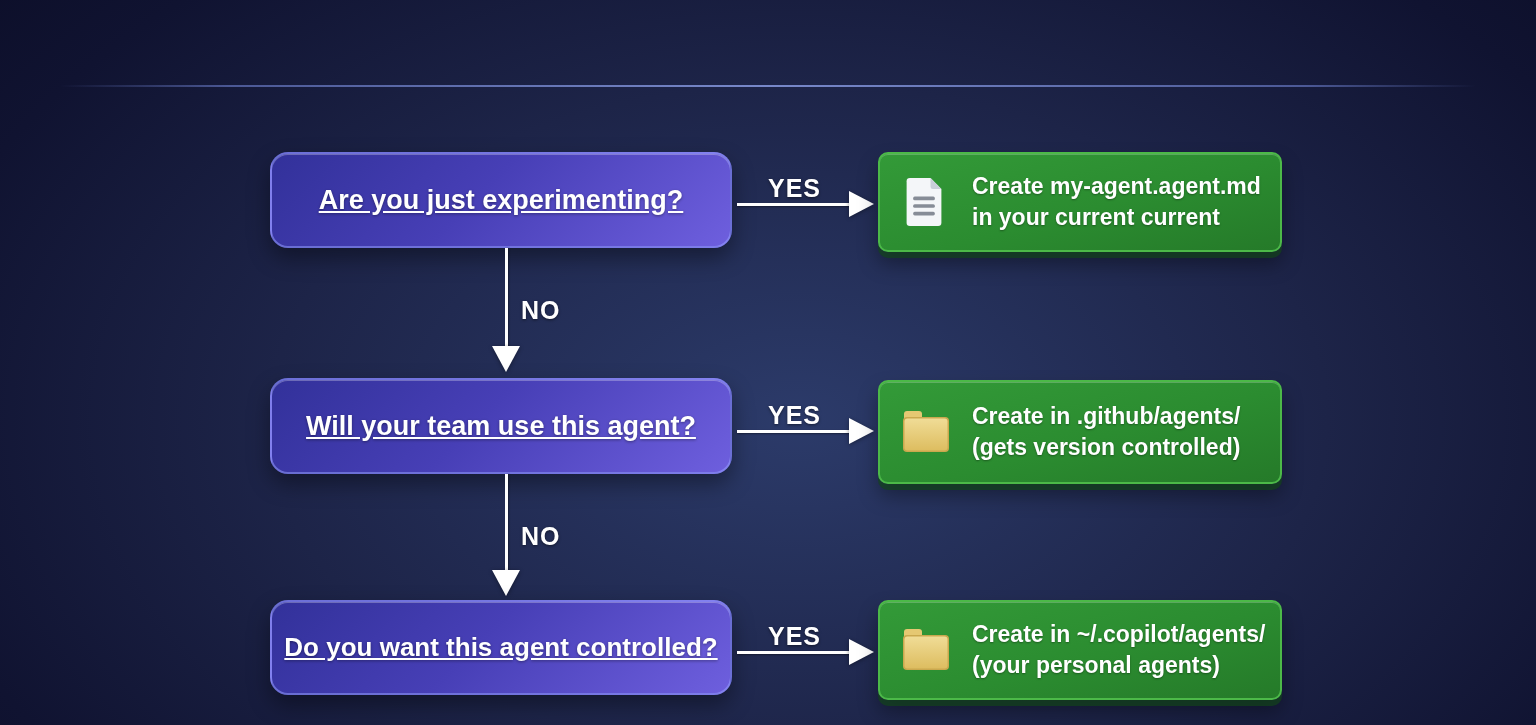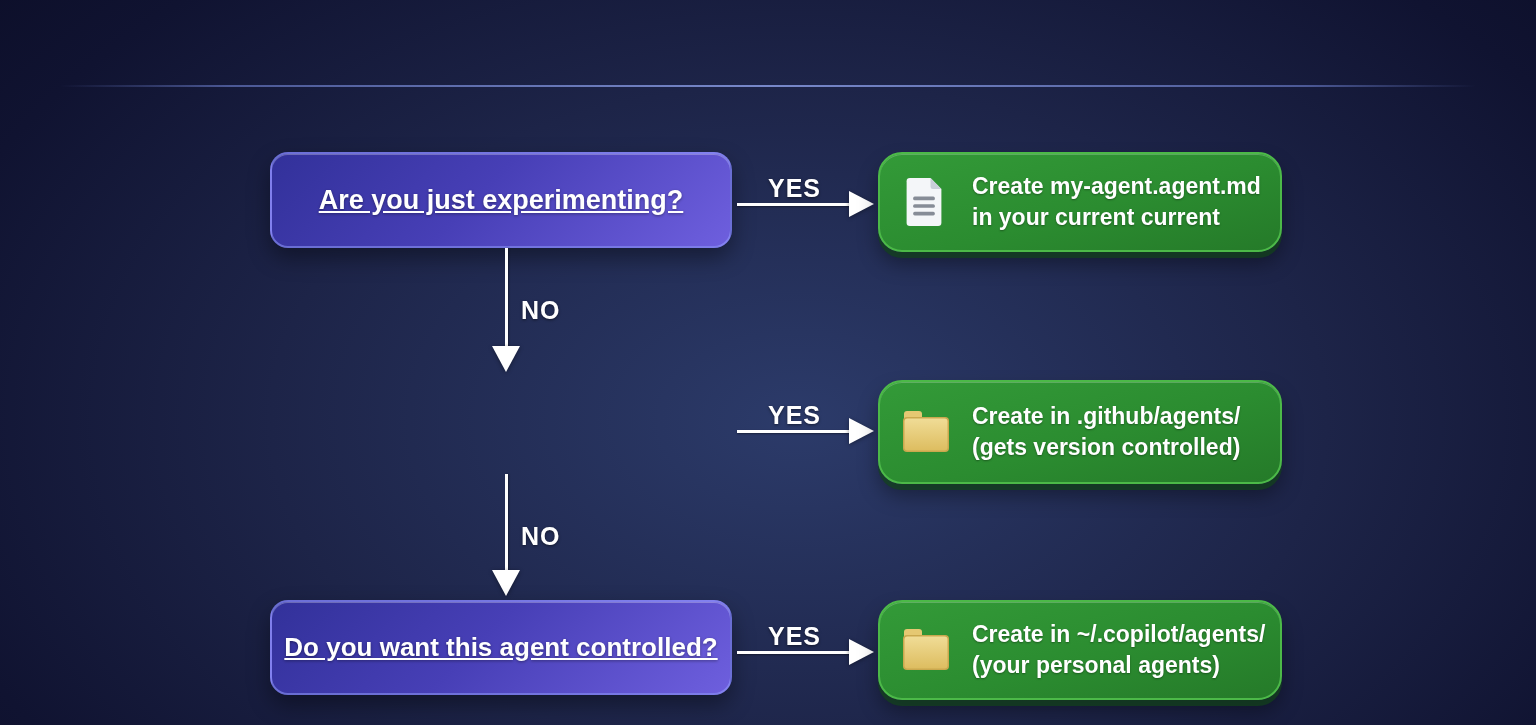--- a/index.html
+++ b/index.html
@@ -38,21 +38,21 @@
   .qbox .qtext {
     font-size: 27px; font-weight: 700; color: #ffffff;
     text-shadow: 0 1px 3px rgba(0,0,0,0.4);
     white-space: nowrap;
     text-decoration: underline;
   }
 
   
   .rbox {
     position: absolute; left: 878px; width: 404px;
-    border-radius: 24px;
+    border-radius: 10px;
     background: linear-gradient(165deg, #339a38 0%, #2b8c30 55%, #257a29 100%);
     border: 2px solid #4cb948;
     box-shadow: inset 0 1px 0 rgba(255,255,255,0.22), 0 6px 0 rgba(18,70,24,0.65), 0 12px 20px rgba(0,0,0,0.35);
     display: flex; align-items: center;
     padding: 0 18px 0 22px;
   }
   .rbox .ricon { flex: 0 0 auto; width: 48px; height: 50px; margin-right: 22px; display: flex; align-items: center; }
   .rbox .rtext { font-size: 23px; font-weight: 700; line-height: 31px; color: #ffffff; text-shadow: 0 1px 2px rgba(0,0,0,0.35); white-space: nowrap; }
 
   
@@ -112,20 +112,23 @@
       <span style="display:block">in your current current</span>
     </span>
   </div>
 
   <div class="arrow-v" style="top:248px; left:487px;">
     <div class="shaft" style="height:100px;"></div>
     <div class="head" style="top:98px;"></div>
   </div>
   <div class="branch-label" style="top:296px; left:521px;">NO</div>
 
+  <div class="qbox" style="top:378px; height:96px;">
+    <span class="qtext">Will your team use this agent?</span>
+  </div>
   <div class="branch-label" style="top:401px; left:768px;">YES</div>
   <div class="arrow-h" style="top:417px; left:737px;">
     <div class="shaft"></div>
     <div class="head"></div>
   </div>
   <div class="rbox" style="top:380px; height:104px;">
     <span class="ricon">
       <svg width="48" height="44" viewBox="0 0 48 44">
         <rect x="2" y="1" width="18" height="10" rx="3" fill="#e5c872"></rect>
         <rect x="1" y="7" width="46" height="35" rx="4" fill="#caa84e"></rect>

